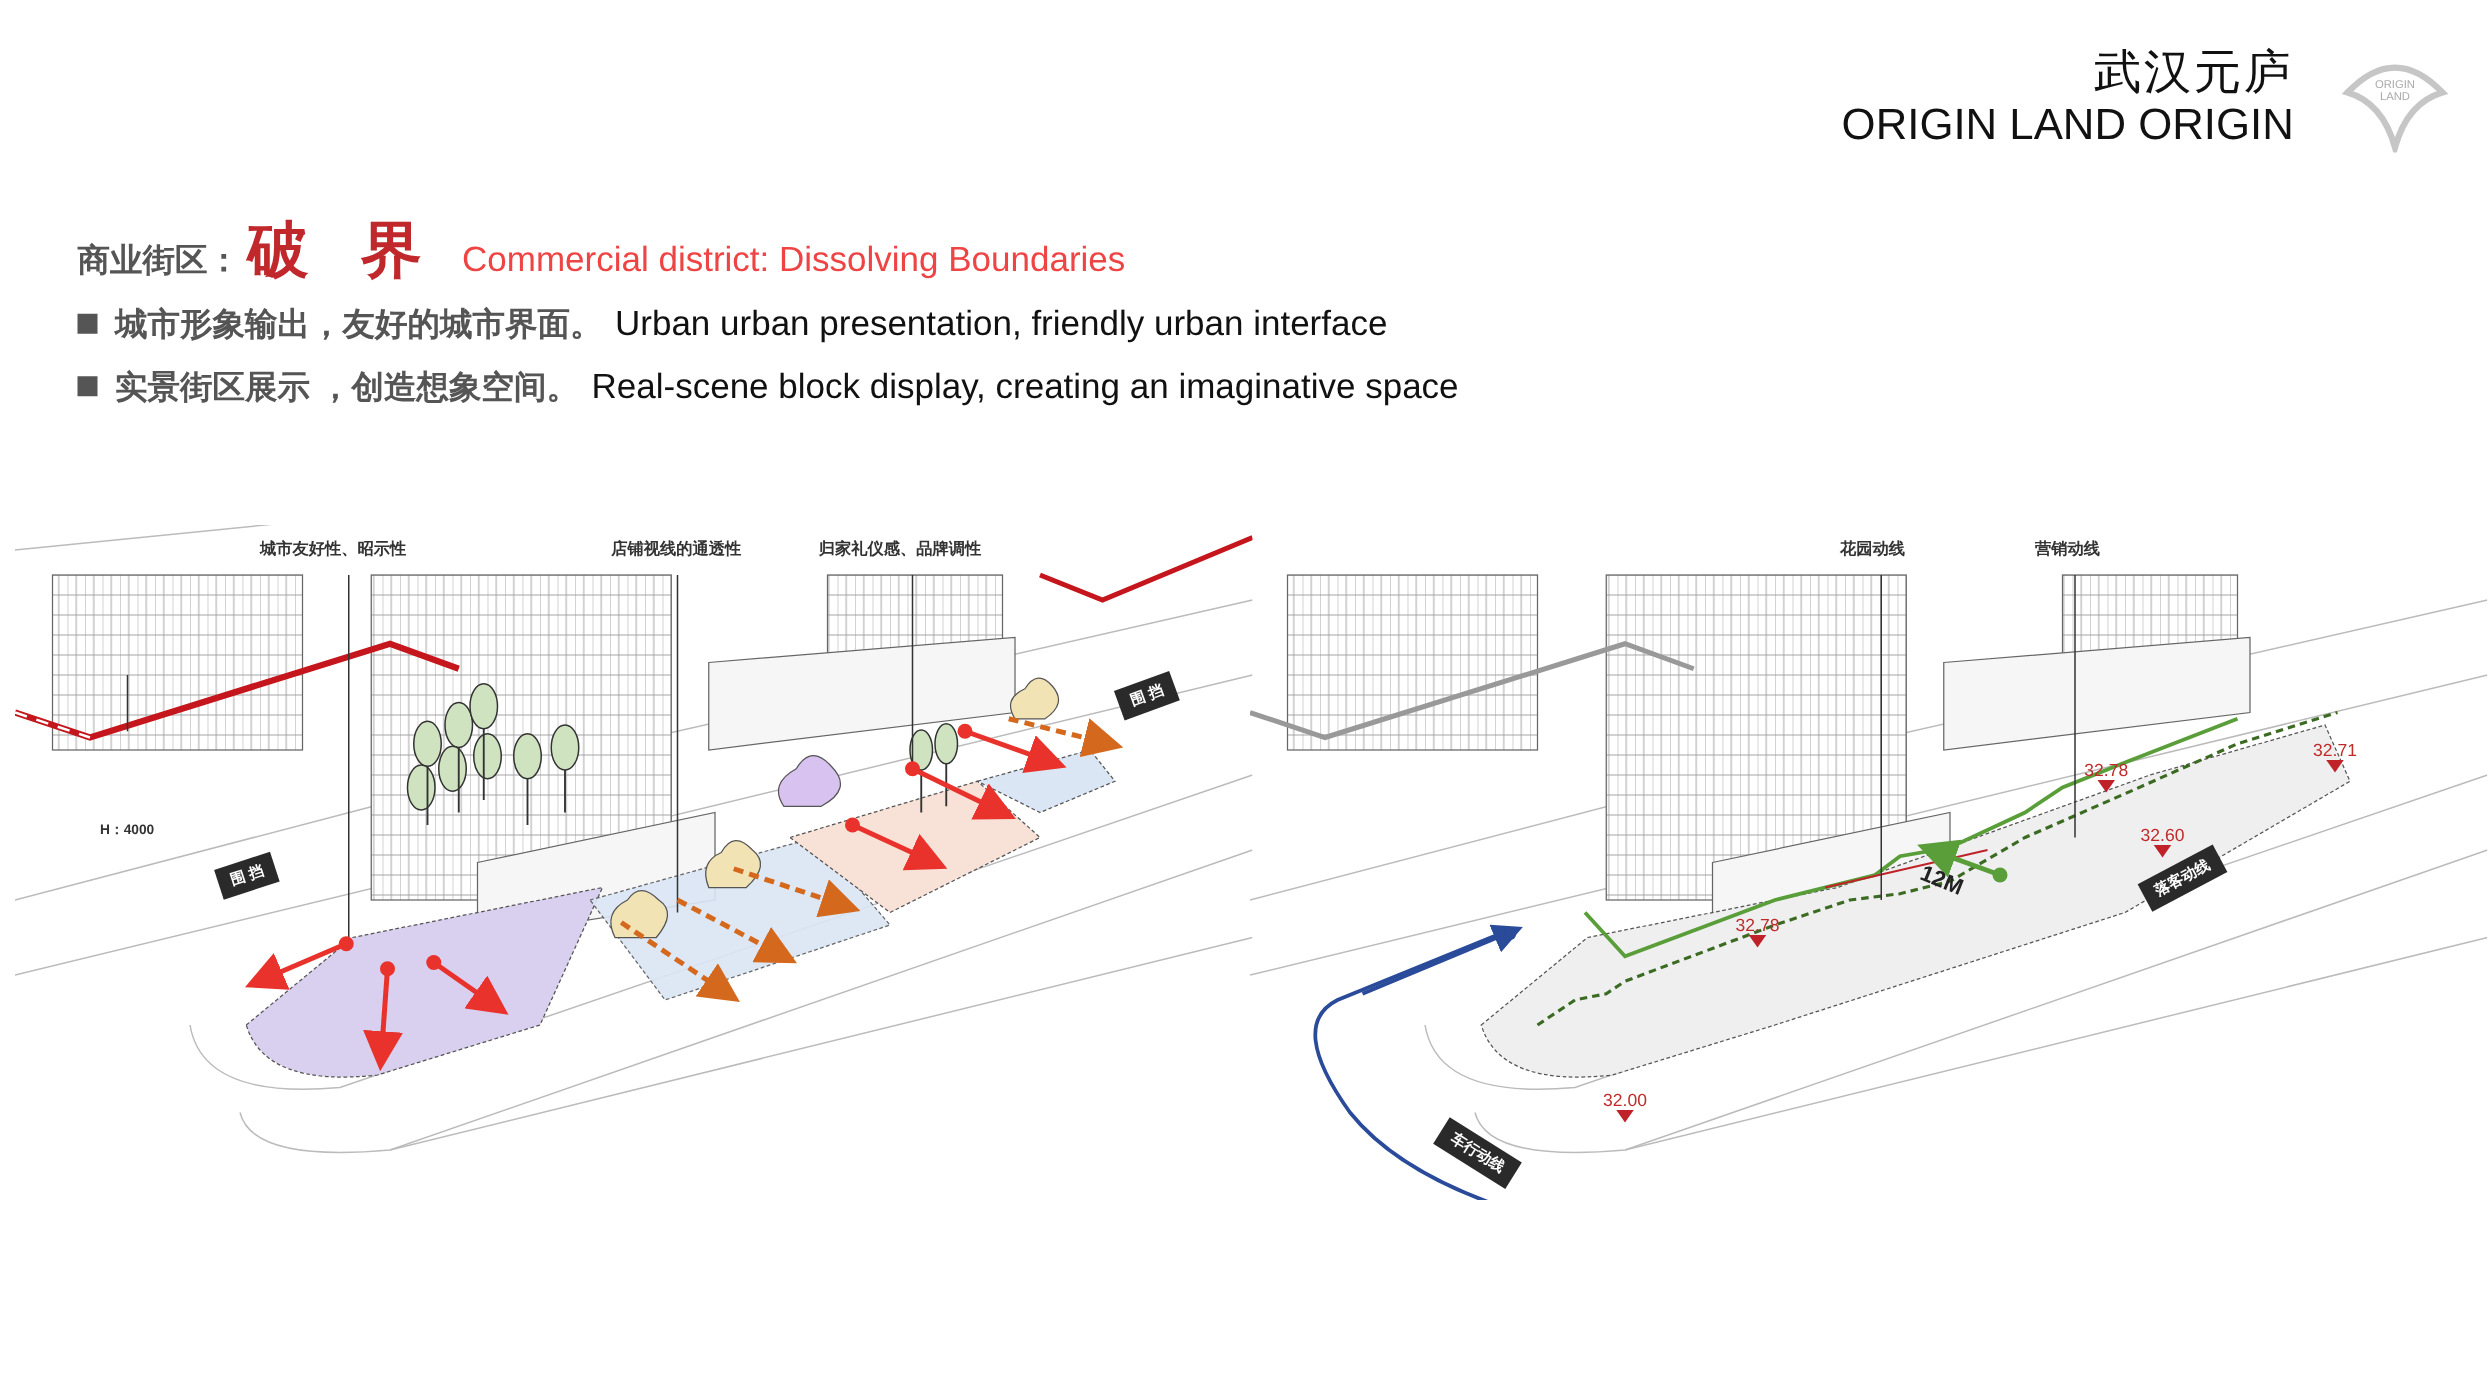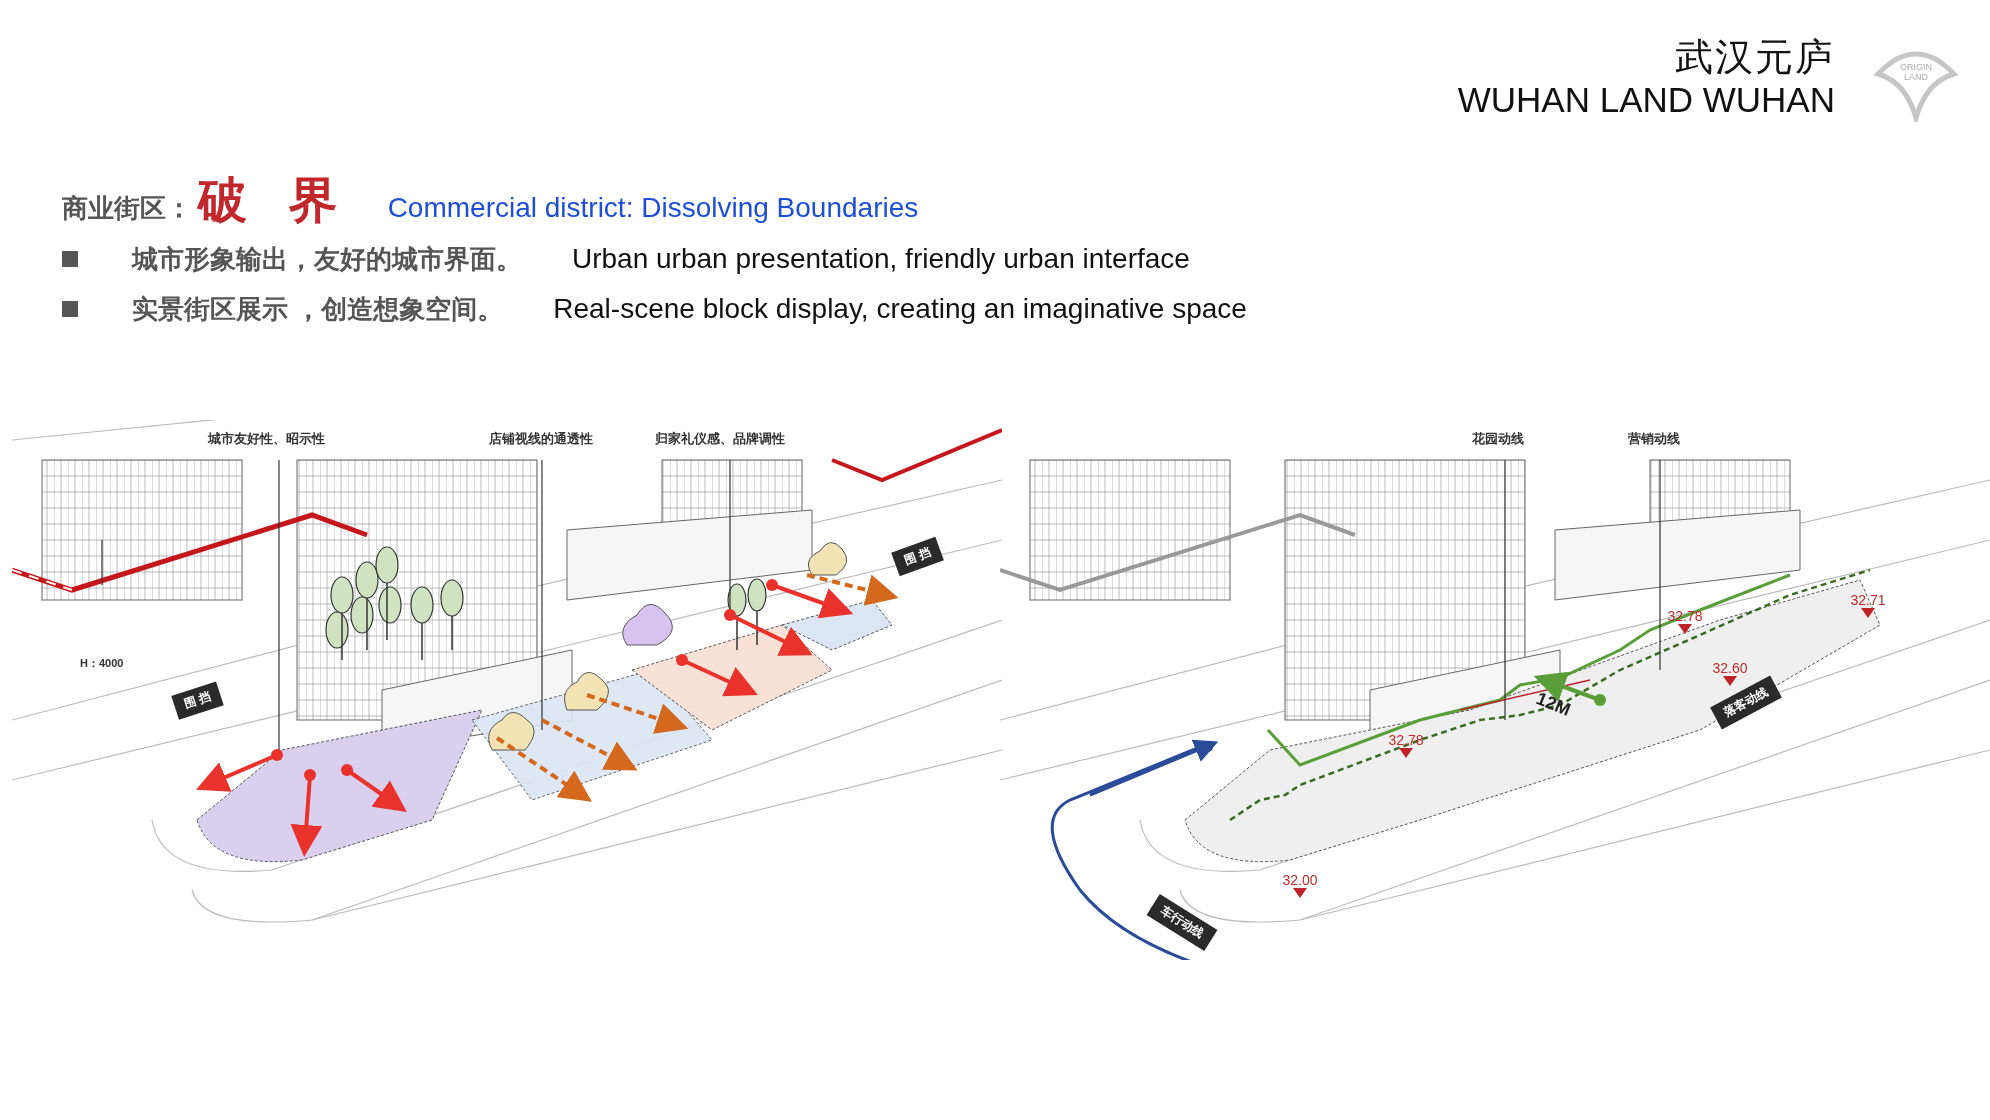--- a/index.html
+++ b/index.html
@@ -9,40 +9,40 @@
     font-family:"Liberation Sans","DejaVu Sans",sans-serif;
     color:#111;
   }
   .brand-cn { position:absolute; right:155px; top:32px; font-size:38px; color:#111; letter-spacing:2px; }
   .brand-en { position:absolute; right:155px; top:80px; font-size:35px; color:#111; }
   .logo { position:absolute; left:1868px; top:40px; width:96px; height:82px; }
   .band { position:absolute; left:0; top:165px; width:1990px; height:780px; background:#ffffff; }
   .heading { position:absolute; left:62px; top:168px; display:flex; align-items:baseline; white-space:nowrap; }
   .heading .cn { font-size:26px; color:#555; font-weight:bold; }
   .heading .hl { font-size:49px; color:#c0282c; font-weight:bold; letter-spacing:14px; margin-left:6px; }
-  .heading .en { font-size:28px; color:#1d4ed8; margin-left:36px; }
+  .heading .en { font-size:28px; color:#ef4444; margin-left:18px; }
   .bullets { position:absolute; left:62px; top:234px; }
-  .bullet { display:flex; align-items:center; height:50px; white-space:nowrap;gap:40px; }
+  .bullet { display:flex; align-items:center; height:50px; white-space:nowrap; }
   .bullet .sq { width:16px; height:16px; background:#555; margin-right:14px; }
   .bullet .cn { font-size:26px; font-weight:bold; color:#555; }
   .bullet .en { font-size:28px; color:#111; margin-left:10px; }
   .diagram { position:absolute; top:420px; width:990px; height:540px; }
   #diag-left { left:12px; }
   #diag-right { left:1000px; }
   .callout { position:absolute; font-size:13px; font-weight:bold; color:#333; white-space:nowrap; }
   .tag { position:absolute; background:#2a2a2a; color:#fff; font-size:12px; font-weight:bold; padding:4px 10px; white-space:nowrap; }
   .elev { position:absolute; font-size:14px; color:#c02a2a; text-align:center; width:50px; margin-left:-25px; }
   .elev .tri { width:0; height:0; border-left:7px solid transparent; border-right:7px solid transparent; border-top:10px solid #c0222a; margin:0 auto; }
   svg text { font-family:"Liberation Sans",sans-serif; }
 </style>
 </head>
 <body>
 
 <div class="brand-cn">武汉元庐</div>
-<div class="brand-en">WUHAN LAND WUHAN</div>
+<div class="brand-en">ORIGIN LAND ORIGIN</div>
 <svg class="logo" viewBox="0 0 96 82">
   <path d="M10 34 Q48 -6 86 34 Q58 42 48 78 Q38 42 10 34 Z" fill="none" stroke="#c6c6c6" stroke-width="5"></path>
   <text x="48" y="30" font-size="9" fill="#aaa" text-anchor="middle">ORIGIN</text>
   <text x="48" y="40" font-size="9" fill="#aaa" text-anchor="middle">LAND</text>
 </svg>
 
 <div class="band"></div>
 
 <div class="heading">
   <span class="cn">商业街区：</span>

